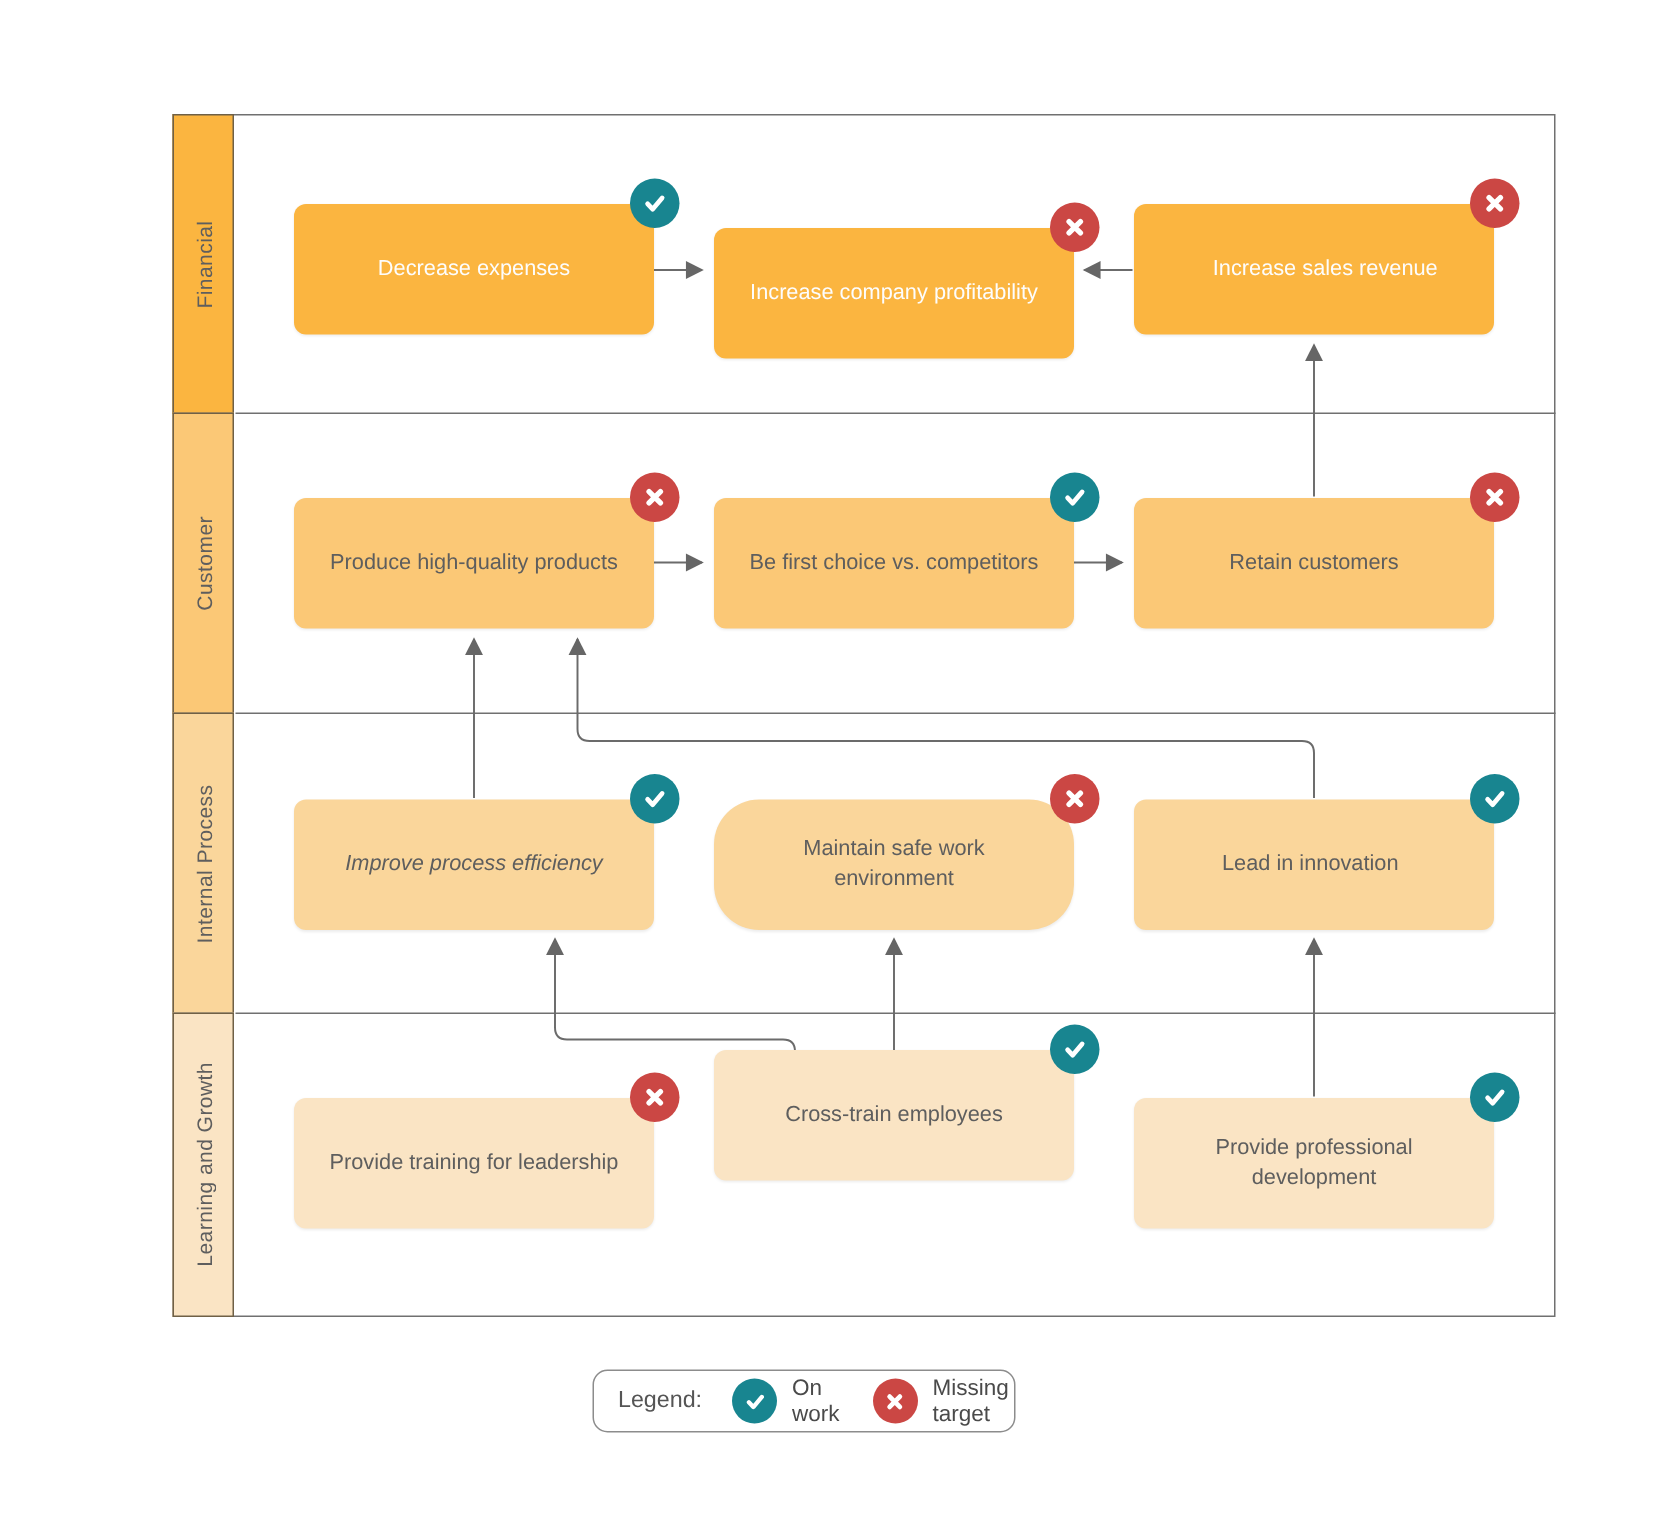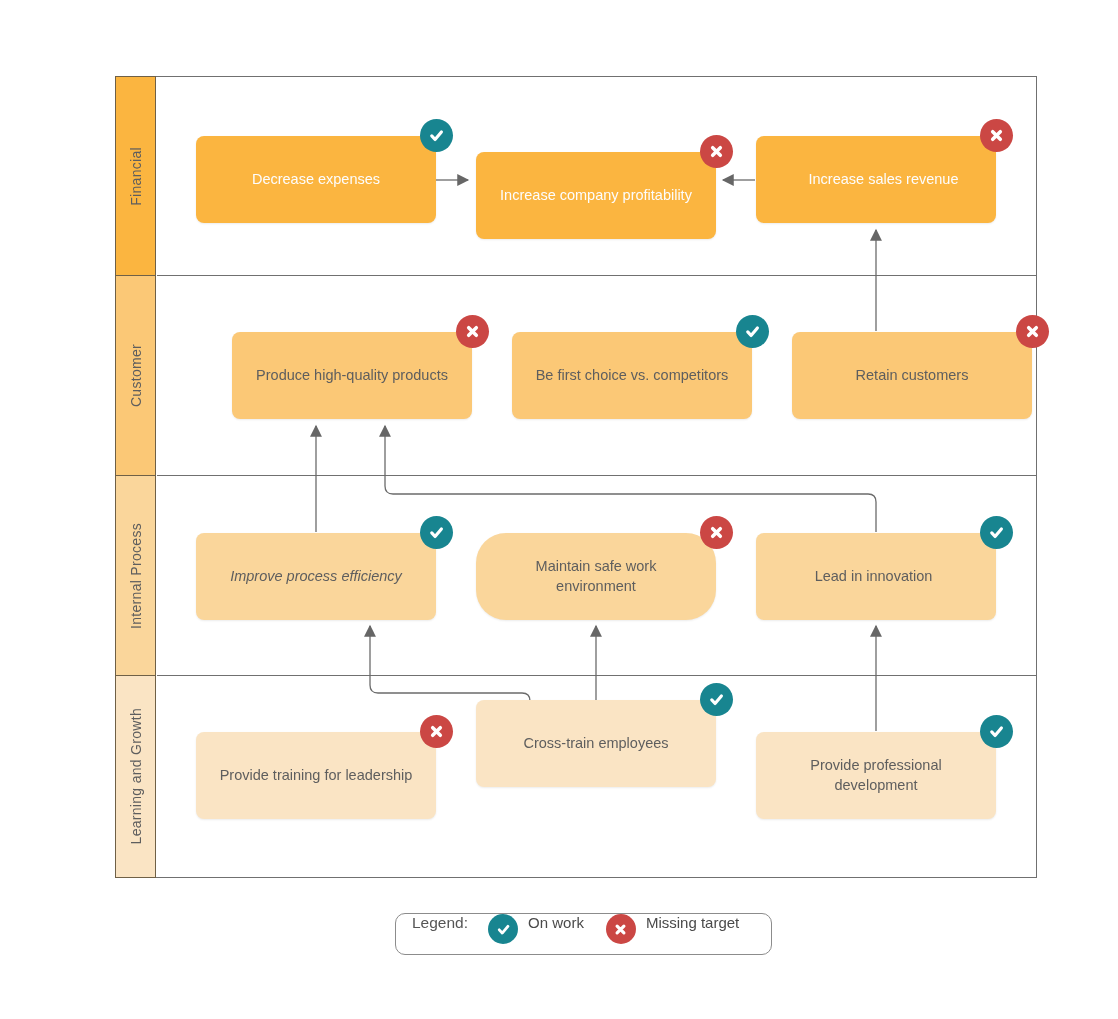--- a/index.html
+++ b/index.html
@@ -20,36 +20,36 @@
   
   .edges{position:absolute;left:0;top:0;pointer-events:none;}
   .edge{stroke:#6b6b6b;stroke-width:1.3;fill:none;}
 
   
   .node{position:absolute;width:240px;height:87px;border-radius:8px;
         display:flex;align-items:center;justify-content:center;text-align:center;
         padding:8px 20px;box-sizing:border-box;font-size:14.5px;line-height:1.35;
         box-shadow:0 1px 2px rgba(0,0,0,0.08);}
   .lane0-node{background:#fbb540;color:#fdfdfd;}
-  .lane1-node{background:#fbc876;color:#5e5e5e;margin-left:36px;}
+  .lane1-node{background:#fbc876;color:#5e5e5e;}
   .lane2-node{background:#fad69b;color:#5e5e5e;}
   .lane3-node{background:#fae4c4;color:#5e5e5e;}
 
   
   .badge{width:33px;height:33px;border-radius:50%;display:flex;
          align-items:center;justify-content:center;flex:0 0 auto;}
   .node .badge{position:absolute;top:-17px;right:-17px;}
   .badge[data-status="on-track"]{background:#188590;}
   .badge[data-status="missing-target"]{background:#cb4744;}
   .badge svg{width:19px;height:19px;display:block;}
 
   
-  .legend{position:absolute;left:395px;top:913px;width:377px;height:42px;
+  .legend{position:absolute;left:395px;top:913px;width:282px;height:42px;
           border:1.5px solid #8c8c8c;border-radius:10px;background:#ffffff;
-          display:flex;align-items:flex-start;padding:0 16px;box-sizing:border-box;gap:10px;}
+          display:flex;align-items:center;padding:0 16px;box-sizing:border-box;gap:10px;}
   .legend .badge{width:30px;height:30px;}
   .legend .badge svg{width:17px;height:17px;}
   .legend-title{font-size:15.5px;color:#555555;margin-right:10px;}
   .legend-label{font-size:15px;color:#4a4a4a;margin-right:12px;}
 </style>
 </head>
 <body>
 
 <div class="canvas">
 

